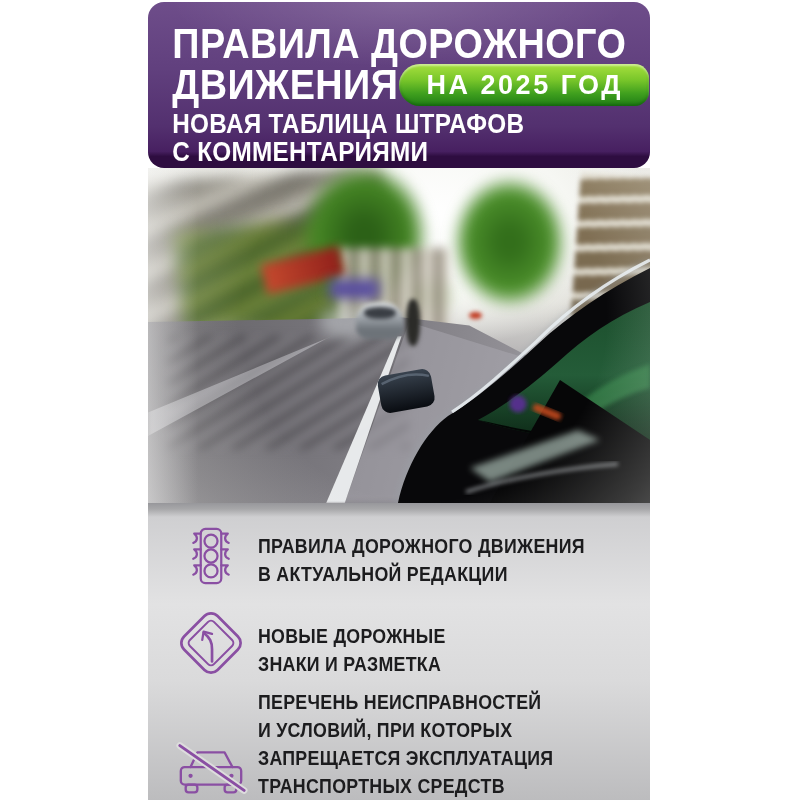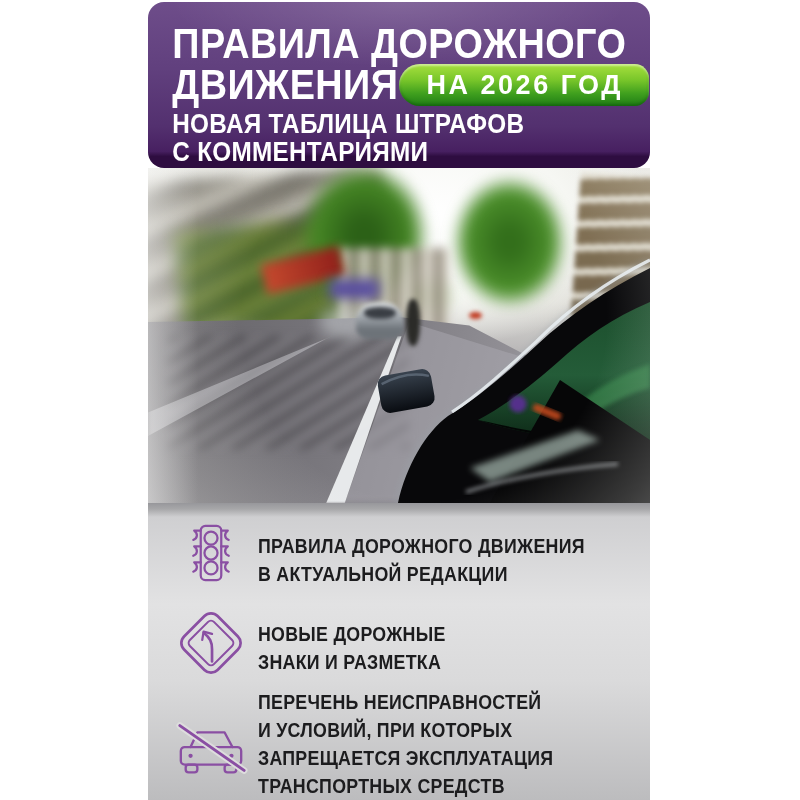--- a/index.html
+++ b/index.html
@@ -103,21 +103,21 @@
   .vignette{left:0;top:0;width:100%;height:100%;
     background:
       linear-gradient(90deg, rgba(250,250,250,.45), rgba(250,250,250,0) 10%),
       radial-gradient(circle at 55% 45%, rgba(255,255,255,0) 55%, rgba(246,246,242,.22) 82%, rgba(242,242,238,.4) 100%);}
 
   
   .info{
     position:relative;height:297px;
     background:linear-gradient(180deg,#97979b 0px,#a7a7a9 6px,#cfcfd1 14px,#e2e2e3 34%,#dadadb 60%,#bcbcbe 100%);
   }
-  .feat{position:absolute;left:24px;right:8px;display:flex;align-items:center;}
+  .feat{position:absolute;left:24px;right:8px;display:flex;align-items:flex-end;}
   .feat1{top:14px;}
   .feat2{top:102px;}
   .feat3{top:185px;}
   .feat-icon{flex:0 0 78px;display:flex;justify-content:center;}
   .feat1 .feat-icon{margin-top:0;}
   .feat2 .feat-icon{margin-top:3px;}
   .feat3 .feat-icon{margin-top:9px;}
   .feat-text{
     margin-left:8px;color:#1c1c1e;font-weight:bold;font-size:20px;line-height:28px;
     letter-spacing:.3px;transform:scaleX(.89);transform-origin:left top;white-space:nowrap;
@@ -127,21 +127,21 @@
   .feat3 .feat-text{margin-top:0;}
 </style>
 </head>
 <body>
 
 <div class="cover">
 
   <div class="header">
     <div class="title-l1">ПРАВИЛА ДОРОЖНОГО</div>
     <div class="title-l2">ДВИЖЕНИЯ</div>
-    <div class="badge">НА 2026 ГОД</div>
+    <div class="badge">НА 2025 ГОД</div>
     <div class="sub-l1">НОВАЯ ТАБЛИЦА ШТРАФОВ</div>
     <div class="sub-l2">С КОММЕНТАРИЯМИ</div>
   </div>
 
   <div class="photo">
     <div class="layer streaks-gray"></div>
     <div class="layer streaks-green"></div>
     <div class="layer tree1"></div>
     <div class="layer tree2"></div>
     <div class="layer tree3"></div>

